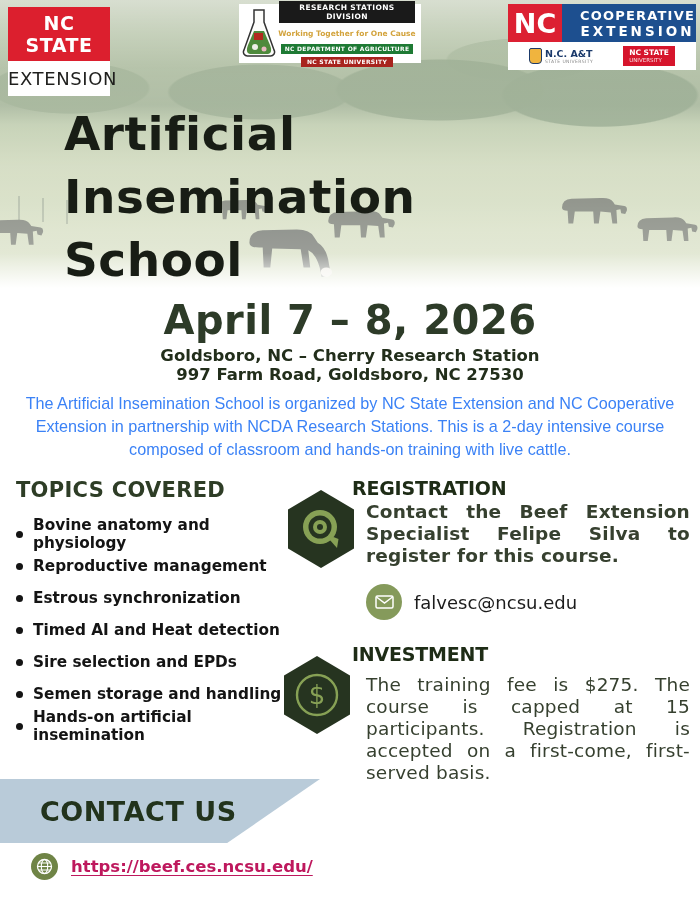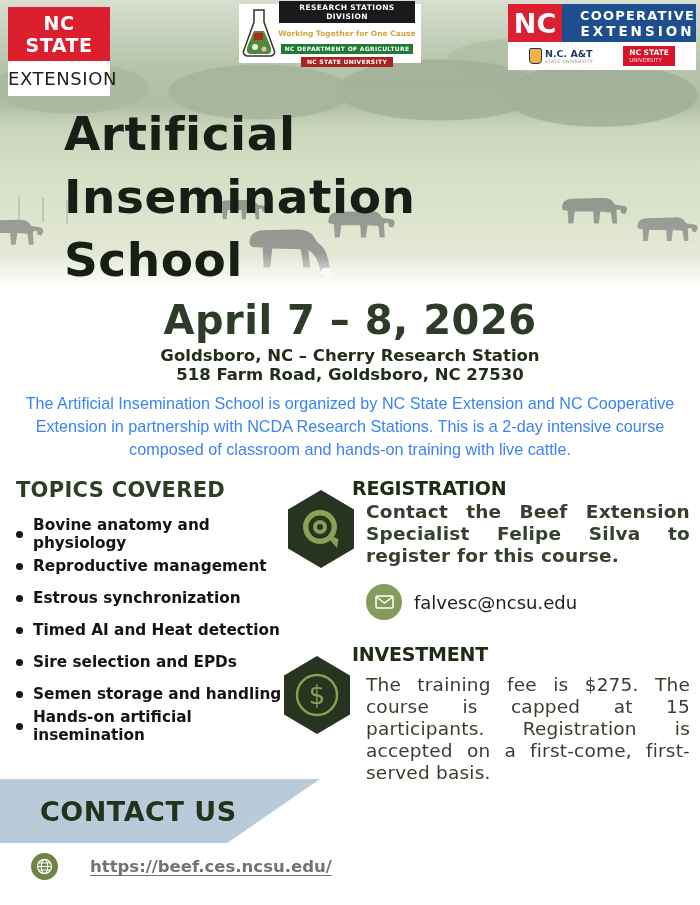--- a/index.html
+++ b/index.html
@@ -102,22 +102,22 @@
 
   
   .contact-banner{position:absolute;left:0;top:779px;width:320px;height:64px;
       background:#b9cbd9;clip-path:polygon(0 0,100% 0,71% 100%,0 100%);
       display:flex;align-items:center;}
   .contact-banner span{margin-left:40px;font-size:27px;font-weight:bold;
       color:#22331c;letter-spacing:.5px;}
   .url-row{position:absolute;left:31px;top:853px;display:flex;align-items:center;gap:13px;}
   .globe-circle{width:27px;height:27px;border-radius:50%;background:#6f8446;
       display:flex;align-items:center;justify-content:center;}
-  .url-link{font-size:16.5px;font-weight:bold;color:#737373;
-      text-decoration:underline;text-underline-offset:3px;margin-left:19px;}
+  .url-link{font-size:16.5px;font-weight:bold;color:#be185d;
+      text-decoration:underline;text-underline-offset:3px;}
 </style>
 </head>
 <body>
 
 <div class="page">
 
   <div class="hero">
     <div class="hero-bg"></div>
 
     <svg width="0" height="0" style="position:absolute">
@@ -215,21 +215,21 @@
         <div class="ncsu-block">
           <div class="t1">NC STATE</div>
           <div class="t2">UNIVERSITY</div>
         </div>
       </div>
     </div>
   </div>
 
   <div class="date">April 7 – 8, 2026</div>
   <div class="loc loc1">Goldsboro, NC – Cherry Research Station</div>
-  <div class="loc loc2">518 Farm Road, Goldsboro, NC 27530</div>
+  <div class="loc loc2">997 Farm Road, Goldsboro, NC 27530</div>
 
   <p class="desc">The Artificial Insemination School is organized by NC State Extension and NC Cooperative Extension in partnership with NCDA Research Stations. This is a 2-day intensive course composed of classroom and hands-on training with live cattle.</p>
 
   <div class="topics-heading">TOPICS COVERED</div>
   <ul class="topics-list">
     <li>
         <span class="dot"></span>
         <span>Bovine anatomy and physiology</span>
       </li>
     <li>

